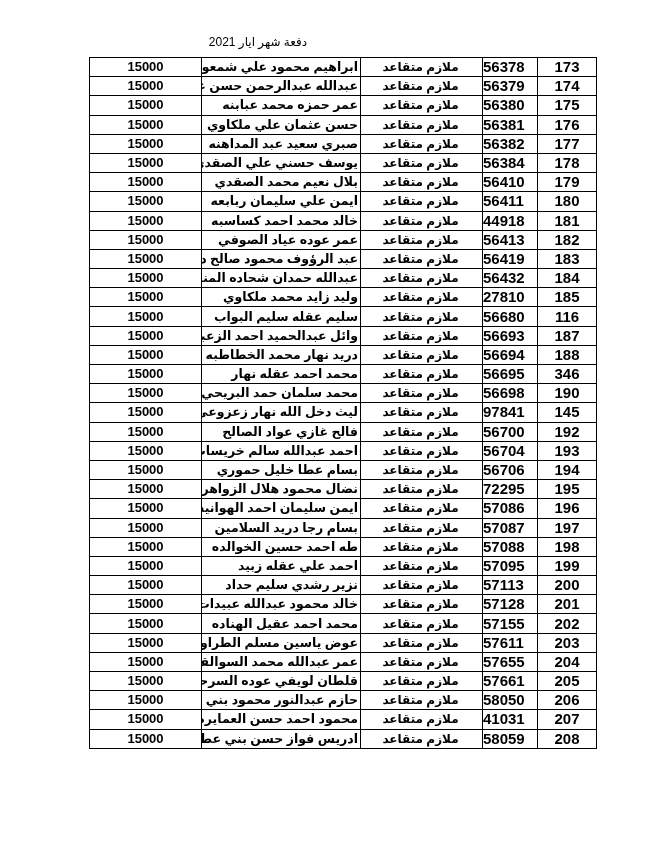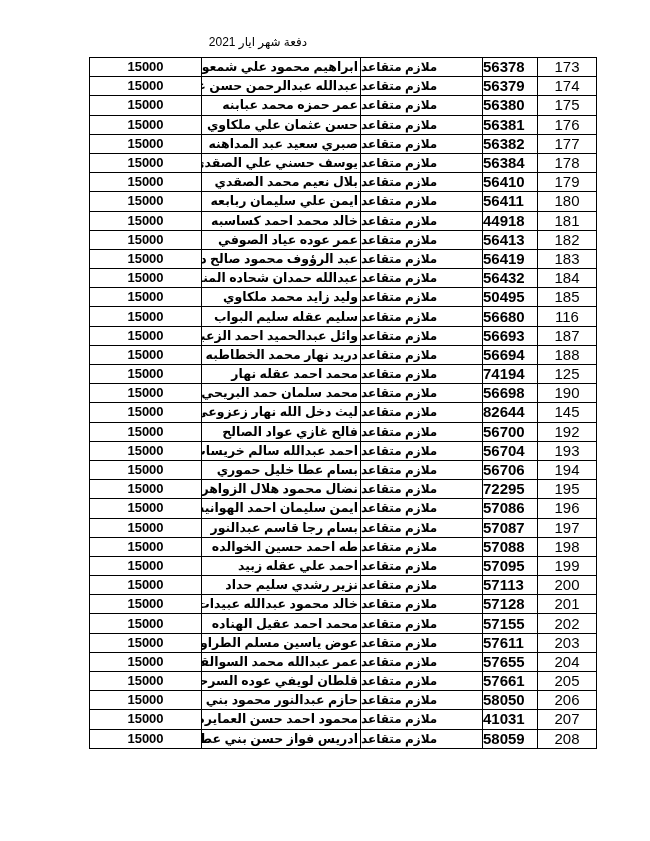--- a/index.html
+++ b/index.html
@@ -7,23 +7,23 @@
   .title { position: absolute; top: 35px; left: 0; width: 516px; text-align: center; font-size: 12px; direction: rtl; }
   table { position: absolute; left: 89px; top: 57px; width: 508px; border-collapse: collapse; table-layout: fixed; }
   td { border: 1.3px solid #000; height: 18.2px; padding: 0; font-size: 14px; line-height: 18px; white-space: nowrap; overflow: hidden; }
   col.c-amount { width: 112px; }
   col.c-name { width: 159px; }
   col.c-rank { width: 122px; }
   col.c-num { width: 55px; }
   col.c-seq { width: 59px; }
   .amount { text-align: center; font-weight: bold; font-size: 13px; margin-top: 8px; }
   .name { text-align: right; direction: rtl; padding-right: 2px; font-weight: bold; font-size: 12.5px; }
-  .rank { text-align: left; direction: rtl; padding-right: 2px; font-weight: bold; font-size: 12px; }
+  .rank { text-align: center; direction: rtl; padding-right: 2px; font-weight: bold; font-size: 12px; }
   .num { text-align: left; padding-right: 20px; font-size: 15px; font-weight: bold; }
-  .seq { text-align: center; font-size: 15px; font-weight: normal; }
+  .seq { text-align: center; font-size: 15px; font-weight: bold; }
 </style>
 </head>
 <body>
 
 <div class="title">دفعة شهر ايار 2021</div>
 
 <table>
   <colgroup>
     <col class="c-amount">
       <col class="c-name">
@@ -113,21 +113,21 @@
         <td class="amount">15000</td>
         <td class="name">عبدالله حمدان شحاده المناعسه</td>
         <td class="rank">ملازم متقاعد</td>
         <td class="num">56432</td>
         <td class="seq">184</td>
       </tr>
       <tr>
         <td class="amount">15000</td>
         <td class="name">وليد زايد محمد ملكاوي</td>
         <td class="rank">ملازم متقاعد</td>
-        <td class="num">50495</td>
+        <td class="num">27810</td>
         <td class="seq">185</td>
       </tr>
       <tr>
         <td class="amount">15000</td>
         <td class="name">سليم عقله سليم البواب</td>
         <td class="rank">ملازم متقاعد</td>
         <td class="num">56680</td>
         <td class="seq">116</td>
       </tr>
       <tr>
@@ -141,35 +141,35 @@
         <td class="amount">15000</td>
         <td class="name">دريد نهار محمد الخطاطبه</td>
         <td class="rank">ملازم متقاعد</td>
         <td class="num">56694</td>
         <td class="seq">188</td>
       </tr>
       <tr>
         <td class="amount">15000</td>
         <td class="name">محمد احمد عقله نهار</td>
         <td class="rank">ملازم متقاعد</td>
-        <td class="num">74194</td>
-        <td class="seq">125</td>
+        <td class="num">56695</td>
+        <td class="seq">346</td>
       </tr>
       <tr>
         <td class="amount">15000</td>
         <td class="name">محمد سلمان حمد البريحي</td>
         <td class="rank">ملازم متقاعد</td>
         <td class="num">56698</td>
         <td class="seq">190</td>
       </tr>
       <tr>
         <td class="amount">15000</td>
         <td class="name">ليث دخل الله نهار زعزوعي</td>
         <td class="rank">ملازم متقاعد</td>
-        <td class="num">82644</td>
+        <td class="num">97841</td>
         <td class="seq">145</td>
       </tr>
       <tr>
         <td class="amount">15000</td>
         <td class="name">فالح غازي عواد الصالح</td>
         <td class="rank">ملازم متقاعد</td>
         <td class="num">56700</td>
         <td class="seq">192</td>
       </tr>
       <tr>
@@ -195,21 +195,21 @@
       </tr>
       <tr>
         <td class="amount">15000</td>
         <td class="name">ايمن سليمان احمد الهوانيه</td>
         <td class="rank">ملازم متقاعد</td>
         <td class="num">57086</td>
         <td class="seq">196</td>
       </tr>
       <tr>
         <td class="amount">15000</td>
-        <td class="name">بسام رجا قاسم عبدالنور</td>
+        <td class="name">بسام رجا دريد السلامين</td>
         <td class="rank">ملازم متقاعد</td>
         <td class="num">57087</td>
         <td class="seq">197</td>
       </tr>
       <tr>
         <td class="amount">15000</td>
         <td class="name">طه احمد حسين الخوالده</td>
         <td class="rank">ملازم متقاعد</td>
         <td class="num">57088</td>
         <td class="seq">198</td>

